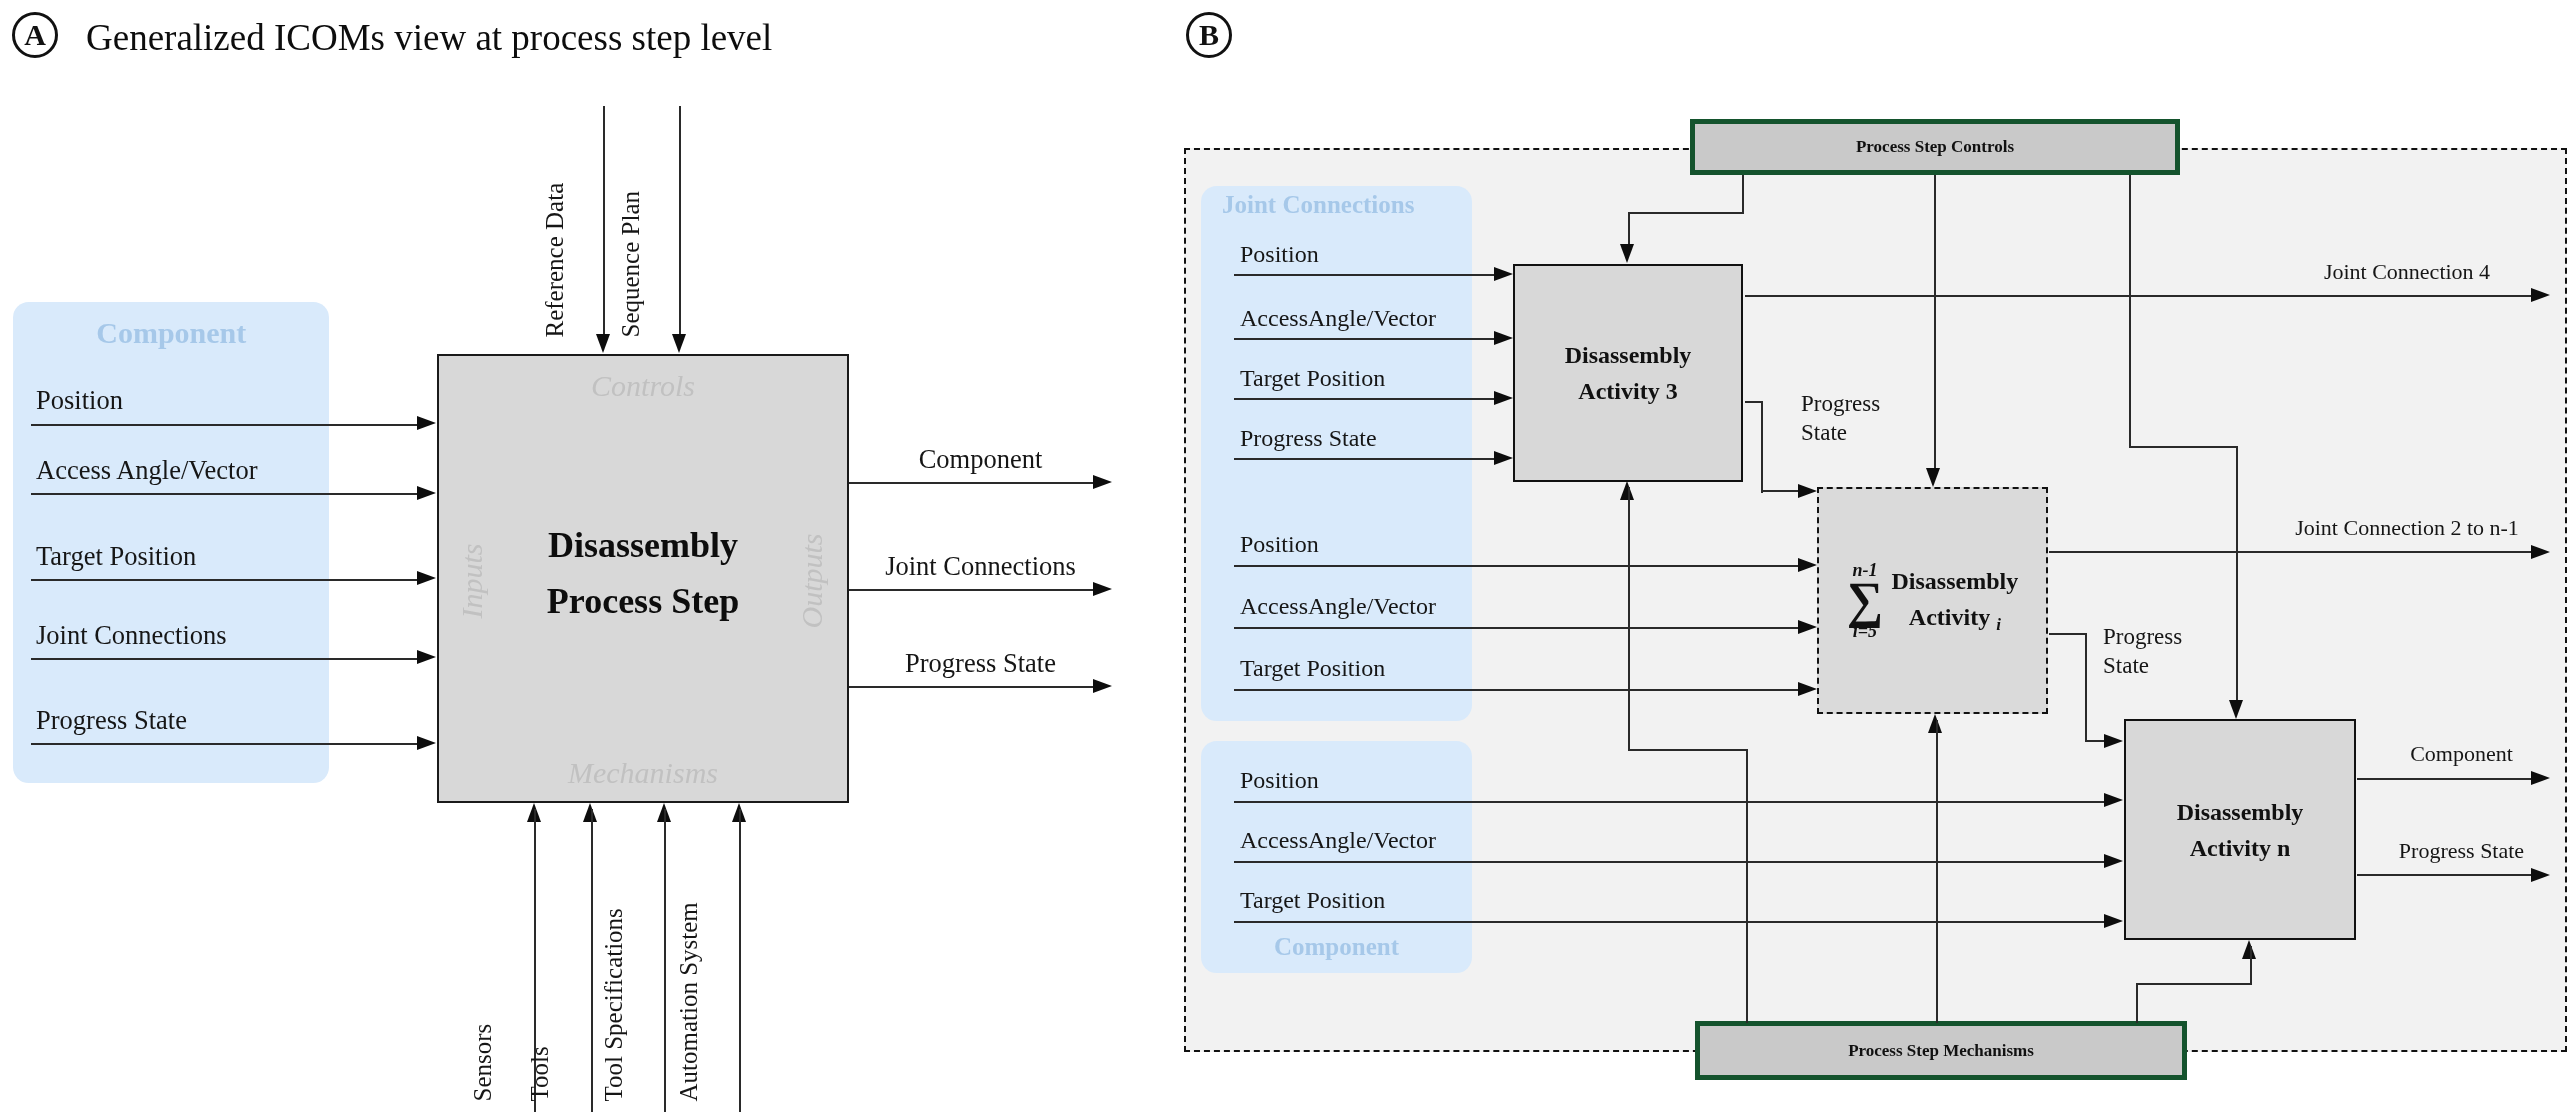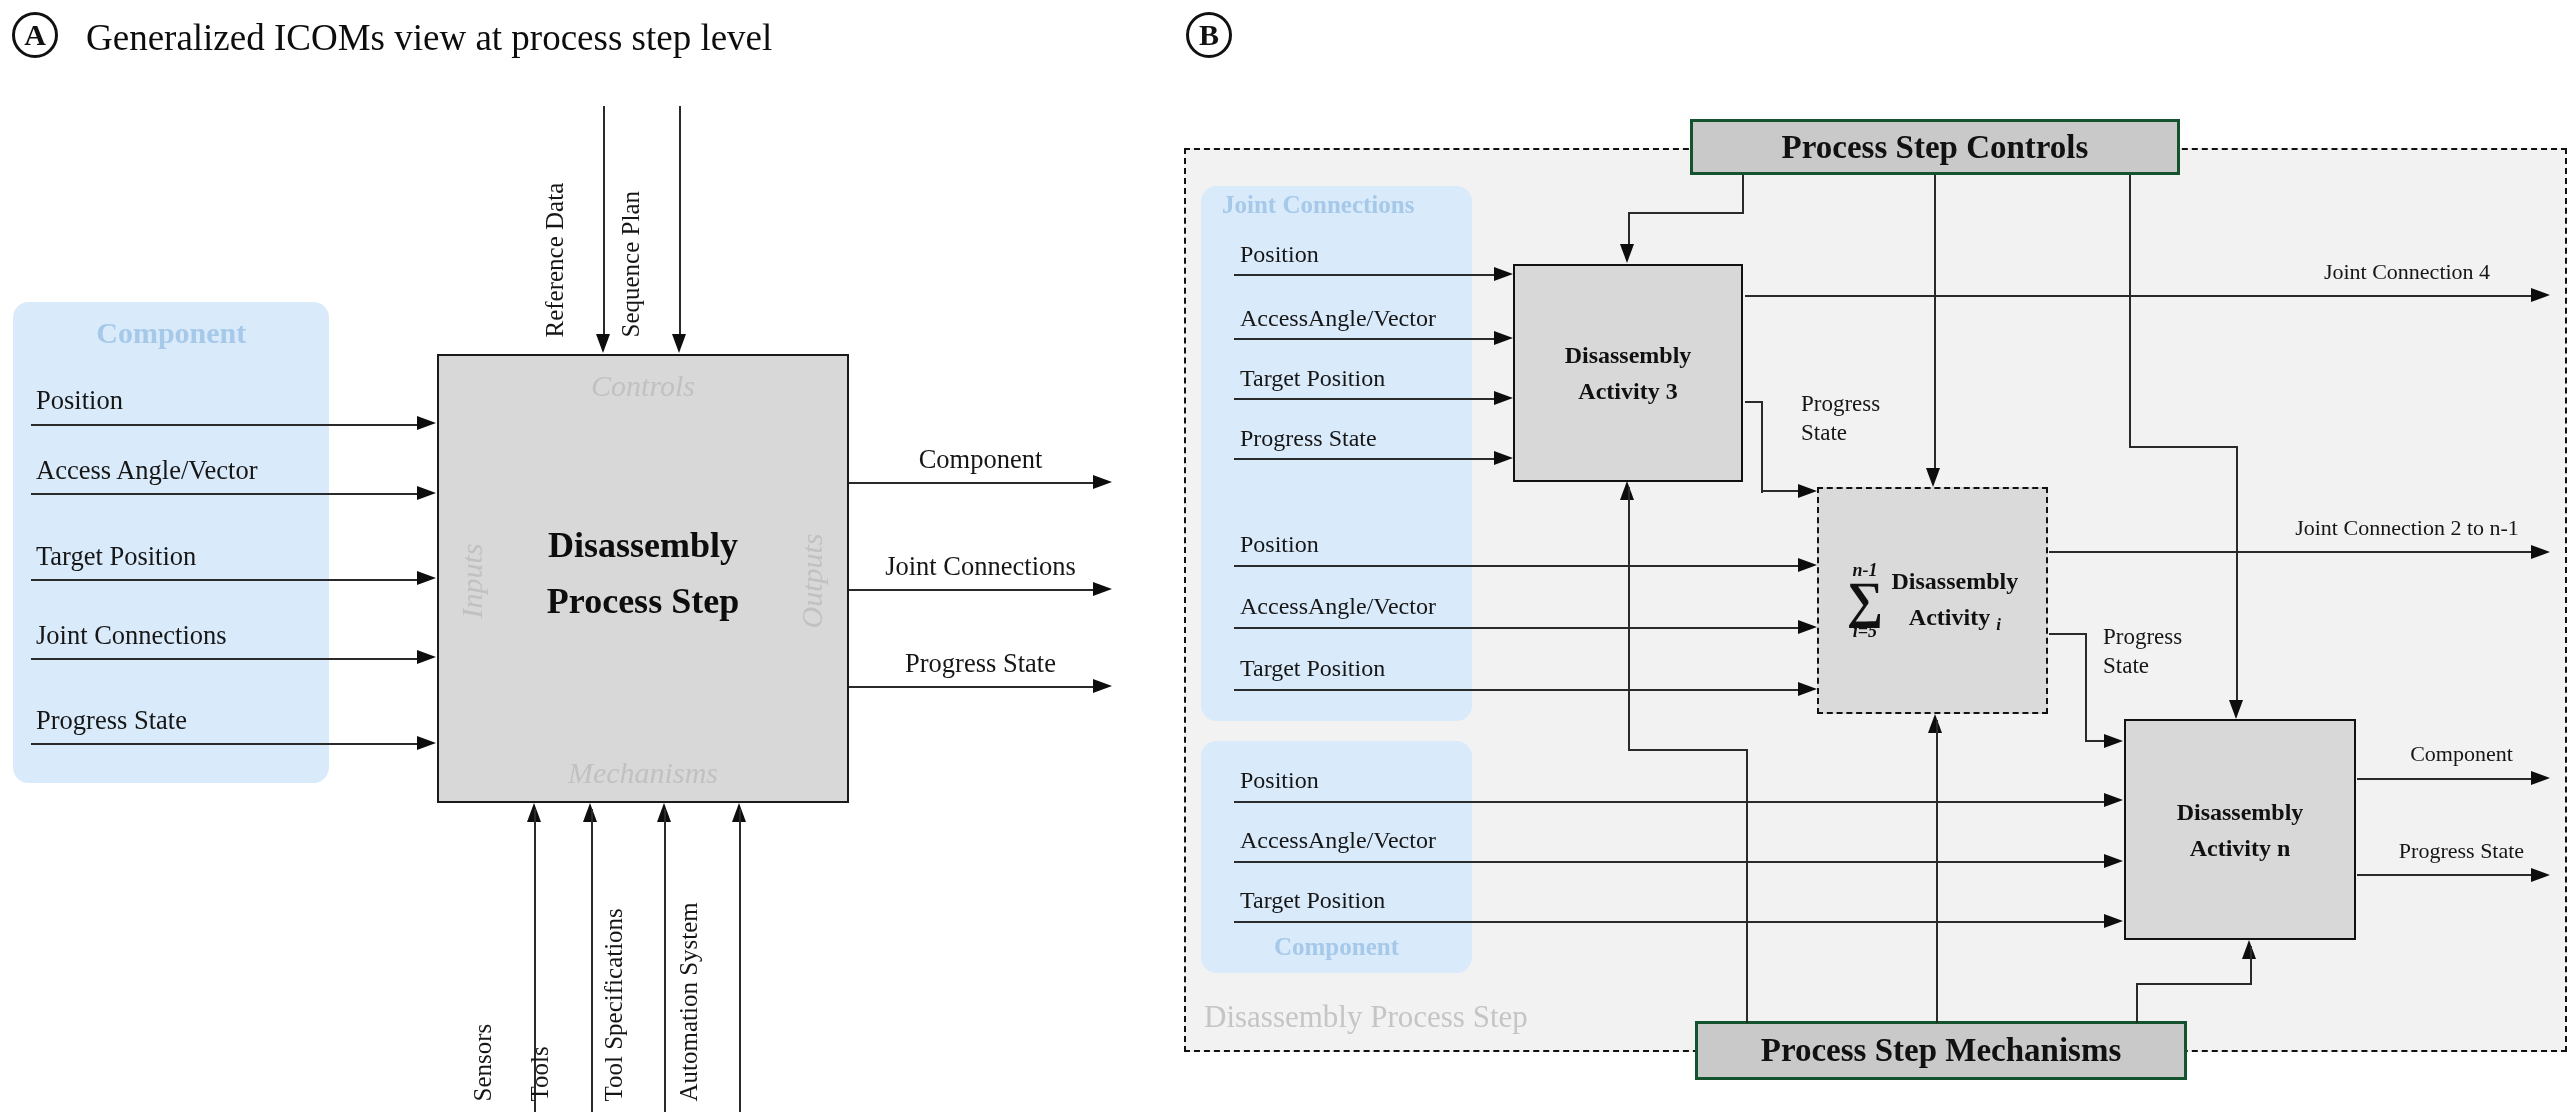--- a/index.html
+++ b/index.html
@@ -22,22 +22,22 @@
   .oc   { position:absolute; text-align:center; font-size:22px; white-space:nowrap; color:#161616; }
   .rot  { position:absolute; height:26.5px; line-height:26.5px; white-space:nowrap; font-size:25px; color:#161616;
           transform:rotate(-90deg); transform-origin:0 100%; }
   .bluebox { position:absolute; background:#d9eafb; border-radius:15.7px; }
   .blueheadA { position:absolute; color:#a6c8e9; font-weight:bold; font-size:30px; text-align:center; }
   .blueheadB { position:absolute; color:#a6c8e9; font-weight:bold; font-size:25px; white-space:nowrap; }
   .graybox { position:absolute; background:#d8d8d8; border:2.4px solid #1a1a1a; }
   .actbox  { position:absolute; background:#d8d8d8; border:2.4px solid #111; display:flex; flex-direction:column;
              align-items:center; justify-content:center; font-weight:bold; font-size:24px; line-height:1.5; text-align:center; }
   .sigbox  { position:absolute; background:#dadada; border:2.4px dashed #111; display:flex; align-items:center; justify-content:center; }
-  .bigbox  { position:absolute; background:#c9c9c9; border:3px solid #14532d; display:flex; align-items:center;
-             justify-content:center; font-weight:bold; font-size:33px; }
+  .bigbox  { position:absolute; background:#c9c9c9; border:5px solid #14532d; display:flex; align-items:center;
+             justify-content:center; font-weight:bold; font-size:17px; }
   .outer   { position:absolute; background:#f2f2f2; border:2.4px dashed #111; }
   .wm  { position:absolute; width:100%; text-align:center; font-style:italic; font-size:30px; color:#c1c1c1; }
   .wmv { position:absolute; width:241px; text-align:center; font-style:italic; font-size:30px; color:#c1c1c1; transform:rotate(-90deg); }
   .wmB { position:absolute; font-size:31px; color:#c5c5c5; white-space:nowrap; }
   .boxAtitle { position:absolute; width:100%; text-align:center; font-weight:bold; font-size:36px; line-height:1.55; color:#0d0d0d; }
   .edge { position:absolute; font-size:23px; line-height:1.25; white-space:nowrap; color:#161616; }
   .sigsum { text-align:center; font-weight:bold; font-style:italic; font-size:18px; line-height:1.0; }
   .sigsign { font-size:51px; line-height:0.85; font-style:normal; font-weight:bold; }
   .sigtitle { margin-left:8.4px; text-align:center; font-weight:bold; font-size:24px; line-height:1.5; }
   .subi { font-size:17px; font-style:italic; vertical-align:-4.8px; }
@@ -120,21 +120,20 @@
 
   <div class="au" style="left:732px;top:803px;"></div>
   <div class="vl" style="left:739px;top:809px;height:303px;"></div>
   <div class="rot" style="left:702px;top:1075px;font-size:25px;">Automation System</div>
 
   <div class="badge" style="left:1186px;top:12px;">
       <span>B</span>
     </div>
 
   <div class="outer" style="left:1184px;top:148px;width:1383px;height:904px;"></div>
-  <div class="wmB" style="left:1204px;top:999px;">Disassembly Process Step</div>
 
   <div class="bluebox" style="left:1201px;top:186px;width:271px;height:535px;"></div>
   <div class="blueheadB" style="left:1222px;top:191px;">Joint Connections</div>
   <div class="bluebox" style="left:1201px;top:741px;width:271px;height:232px;"></div>
   <div class="blueheadB" style="left:1201px;top:933px;width:271px;text-align:center;">Component</div>
 
   <div class="lblB" style="left:1240px;top:241px;">Position</div>
   <div class="hl" style="left:1234px;top:274px;width:261px;"></div>
   <div class="ar" style="left:1494px;top:267px;"></div>
 

